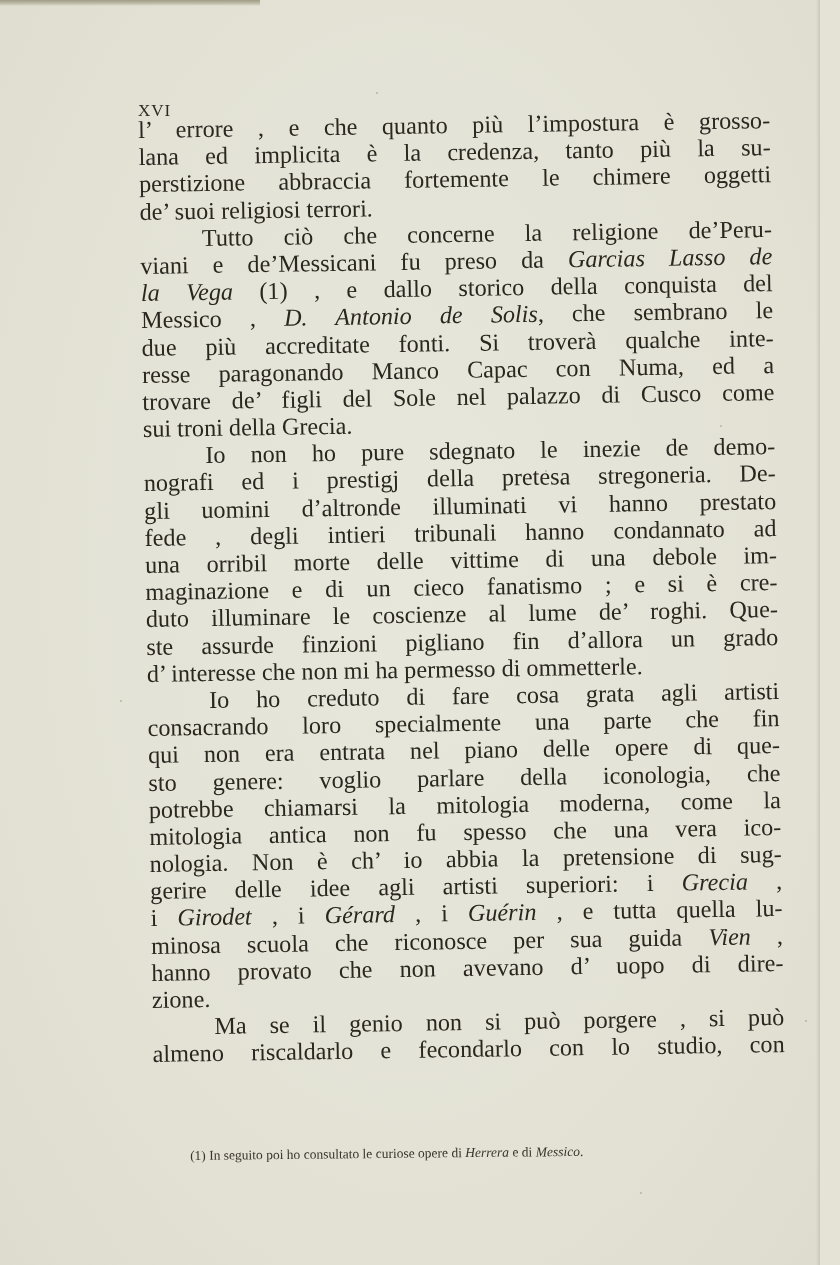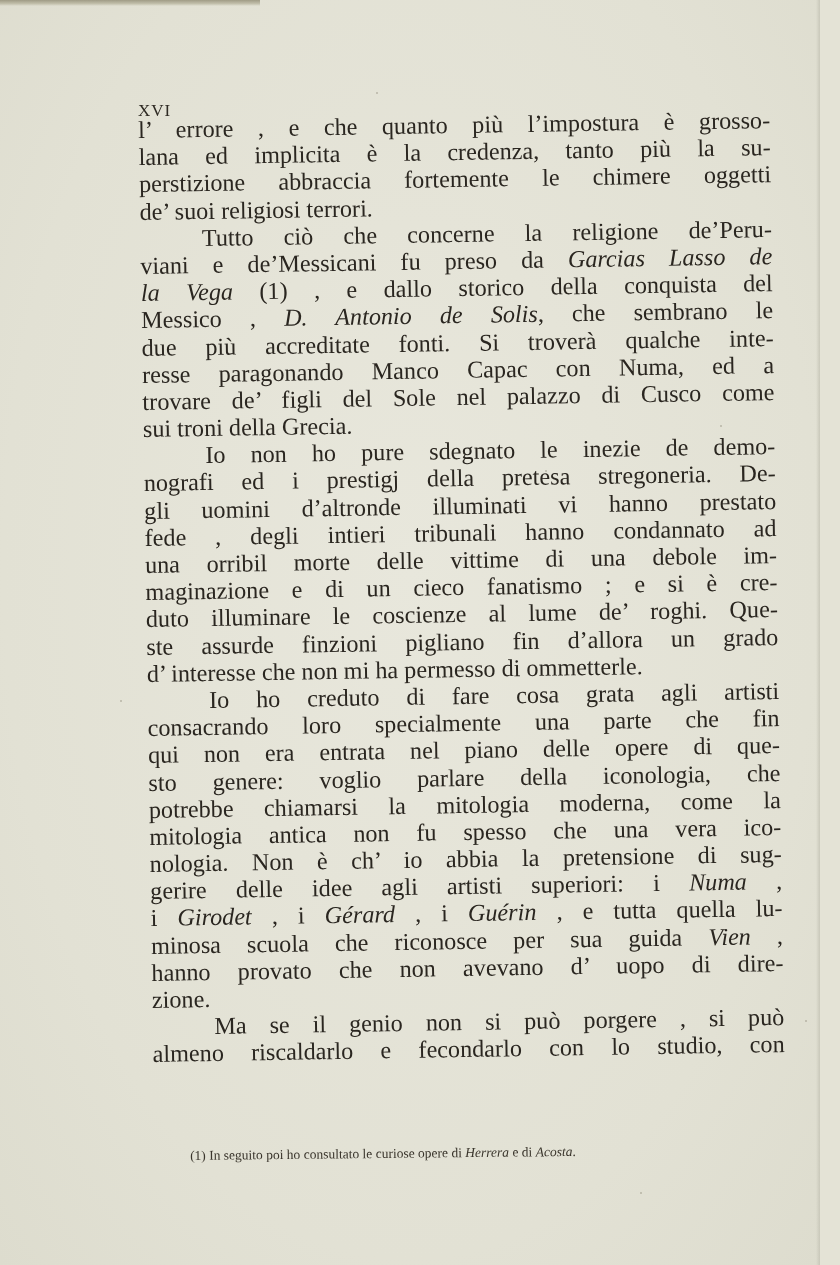--- a/index.html
+++ b/index.html
@@ -111,30 +111,30 @@
       <span class="line">duto illuminare le coscienze al lume de’ roghi. Que-</span>
       <span class="line">ste assurde finzioni pigliano fin d’allora un grado</span>
       <span class="line last">d’ interesse che non mi ha permesso di ommetterle.</span>
       <span class="line indent">Io ho creduto di fare cosa grata agli artisti</span>
       <span class="line">consacrando loro specialmente una parte che fin</span>
       <span class="line">qui non era entrata nel piano delle opere di que-</span>
       <span class="line">sto genere: voglio parlare della iconologia, che</span>
       <span class="line">potrebbe chiamarsi la mitologia moderna, come la</span>
       <span class="line">mitologia antica non fu spesso che una vera ico-</span>
       <span class="line">nologia. Non è ch’ io abbia la pretensione di sug-</span>
-      <span class="line"><span>gerire delle idee agli artisti superiori: i </span><i>Numa</i><span> ,</span></span>
+      <span class="line"><span>gerire delle idee agli artisti superiori: i </span><i>Grecia</i><span> ,</span></span>
       <span class="line"><span>i </span><i>Girodet</i><span> , i </span><i>Gérard</i><span> , i </span><i>Guérin</i><span> , e tutta quella lu-</span></span>
       <span class="line"><span>minosa scuola che riconosce per sua guida </span><i>Vien</i><span> ,</span></span>
       <span class="line">hanno provato che non avevano d’ uopo di dire-</span>
       <span class="line last">zione.</span>
       <span class="line indent">Ma se il genio non si può porgere , si può</span>
       <span class="line">almeno riscaldarlo e fecondarlo con lo studio, con</span>
     </div>
 
-  <div class="footnote" id="footnote"><span>(1) In seguito poi ho consultato le curiose opere di </span><i>Herrera</i><span> e di </span><i>Acosta</i><span>.</span></div>
+  <div class="footnote" id="footnote"><span>(1) In seguito poi ho consultato le curiose opere di </span><i>Herrera</i><span> e di </span><i>Messico</i><span>.</span></div>
 
   <div class="speck" style="left:376px;top:92px;"></div>
   <div class="speck" style="left:545px;top:470px;"></div>
   <div class="speck" style="left:720px;top:425px;"></div>
   <div class="speck" style="left:640px;top:1192px;"></div>
   <div class="speck" style="left:120px;top:700px;"></div>
   <div class="speck" style="left:805px;top:1020px;"></div>
 </div>
 
 </body></html>

